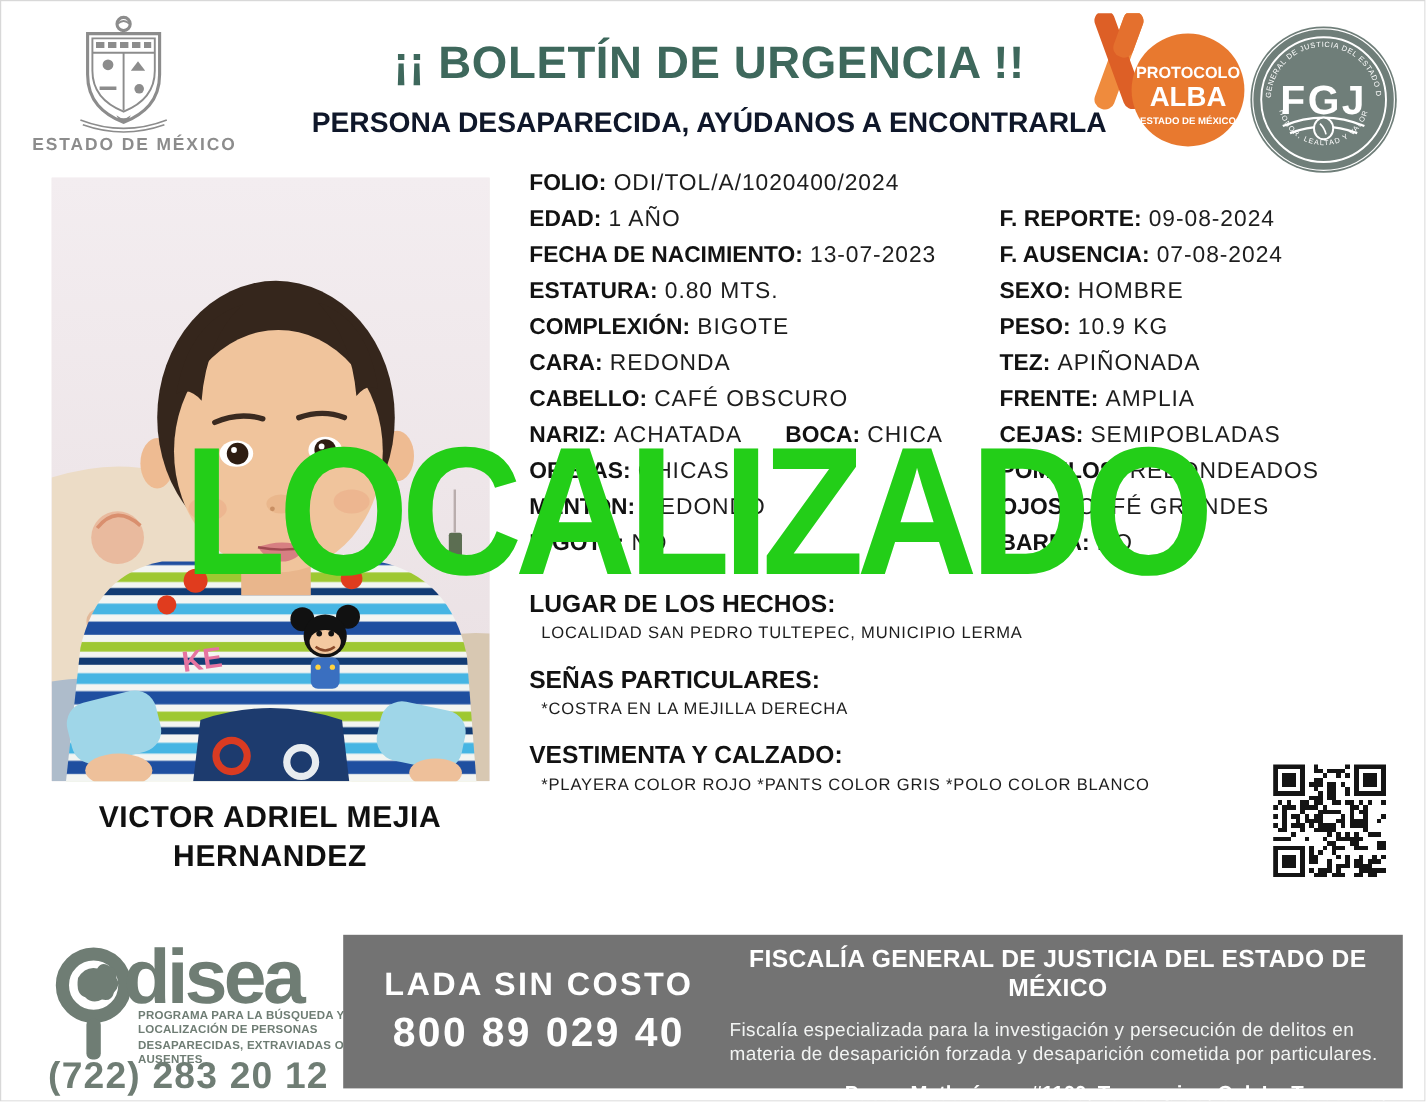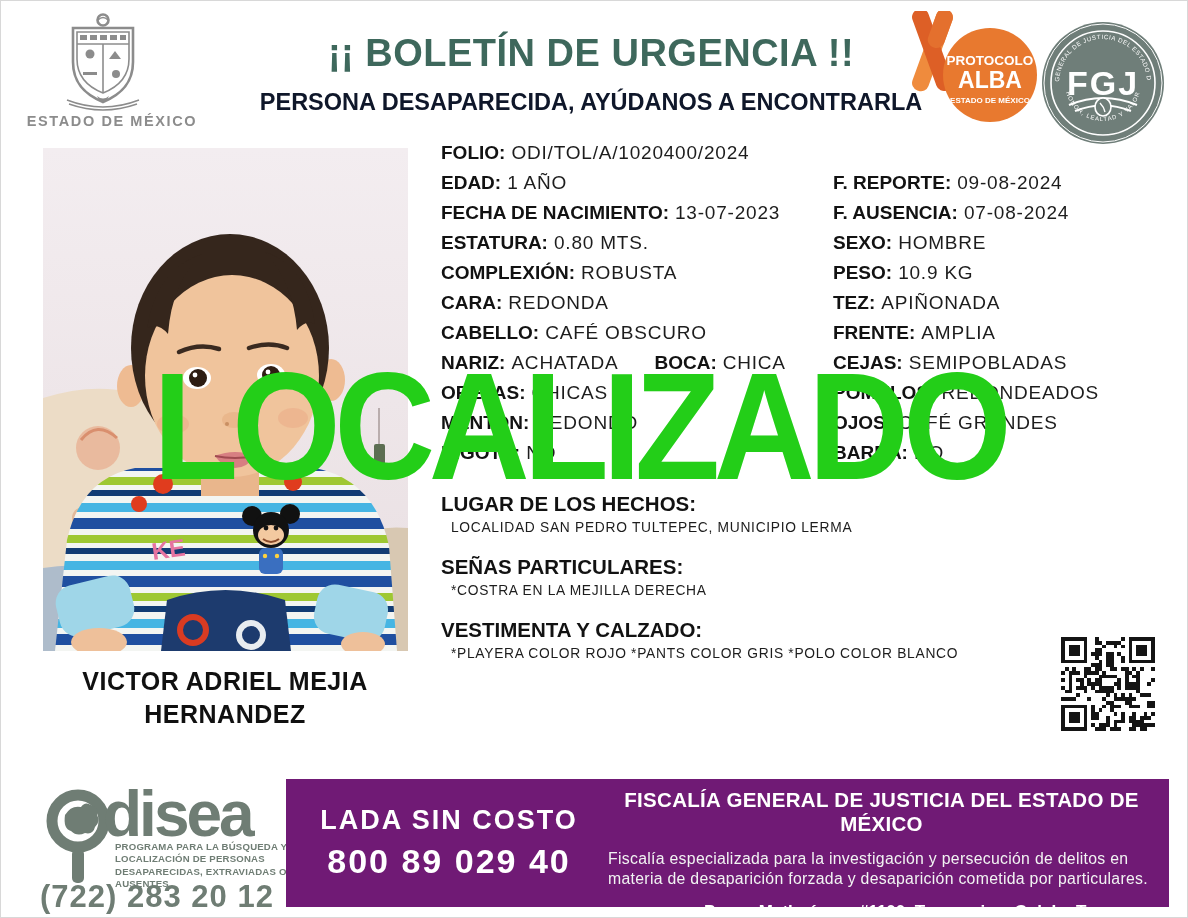--- a/index.html
+++ b/index.html
@@ -48,21 +48,21 @@
   
   .odisea{left:30px;top:782px;width:252px;height:128px;}
   .odisea-row{position:absolute;left:8px;top:2px;width:244px;height:78px;}
   .odisea-glass{position:absolute;left:6px;top:4px;width:66px;height:96px;}
   .odisea-word{position:absolute;left:64px;top:-8px;font-size:64px;font-weight:bold;
     color:#6f7d74;letter-spacing:-3px;}
   .odisea-desc{position:absolute;left:76px;top:56px;width:176px;font-size:9.6px;
     font-weight:bold;color:#6f7d74;line-height:1.3;letter-spacing:0.2px;}
   .odisea-phone{position:absolute;left:0px;top:96px;width:252px;text-align:center;
     font-size:31px;font-weight:bold;color:#6f7d74;letter-spacing:1px;}
-  .footer-bar{left:285px;top:778px;width:883px;height:128px;background:#701a75;}
+  .footer-bar{left:285px;top:778px;width:883px;height:128px;background:#737373;}
   .lada{position:absolute;left:8px;top:0;width:310px;height:100%;display:flex;
     flex-direction:column;justify-content:center;align-items:center;color:#fff;}
   .lada-label{font-size:27px;font-weight:bold;letter-spacing:2px;}
   .lada-number{font-size:34px;font-weight:bold;letter-spacing:2px;margin-top:6px;}
   .fiscalia{position:absolute;left:322px;right:14px;top:9px;color:#fff;}
   .fiscalia-title{font-size:20.5px;font-weight:bold;text-align:center;letter-spacing:0.3px;}
   .fiscalia-desc{font-size:15.8px;text-align:left;margin-top:13px;line-height:1.28;
     color:#f2f4f3;letter-spacing:0.3px;}
   .fiscalia-addr{font-size:17px;font-weight:bold;text-align:right;margin-top:12px;line-height:1.3;}
 </style>
@@ -243,21 +243,21 @@
     <div>
 
         <div class="frow"><span class="lbl">FOLIO:</span><span class="val">ODI/TOL/A/1020400/2024</span></div>
 
         <div class="frow"><span class="lbl">EDAD:</span><span class="val">1 AÑO</span></div>
 
         <div class="frow"><span class="lbl">FECHA DE NACIMIENTO:</span><span class="val">13-07-2023</span></div>
 
         <div class="frow"><span class="lbl">ESTATURA:</span><span class="val">0.80 MTS.</span></div>
 
-        <div class="frow"><span class="lbl">COMPLEXIÓN:</span><span class="val">ROBUSTA</span></div>
+        <div class="frow"><span class="lbl">COMPLEXIÓN:</span><span class="val">BIGOTE</span></div>
 
         <div class="frow"><span class="lbl">CARA:</span><span class="val">REDONDA</span></div>
 
         <div class="frow"><span class="lbl">CABELLO:</span><span class="val">CAFÉ OBSCURO</span></div>
 
         <div class="frow"><span class="lbl">NARIZ:</span><span class="val">ACHATADA</span><span class="lbl lbl2">BOCA:</span><span class="val">CHICA</span></div>
 
         <div class="frow"><span class="lbl">OREJAS:</span><span class="val">CHICAS</span></div>
 
         <div class="frow"><span class="lbl">MENTON:</span><span class="val">REDONDO</span></div>

